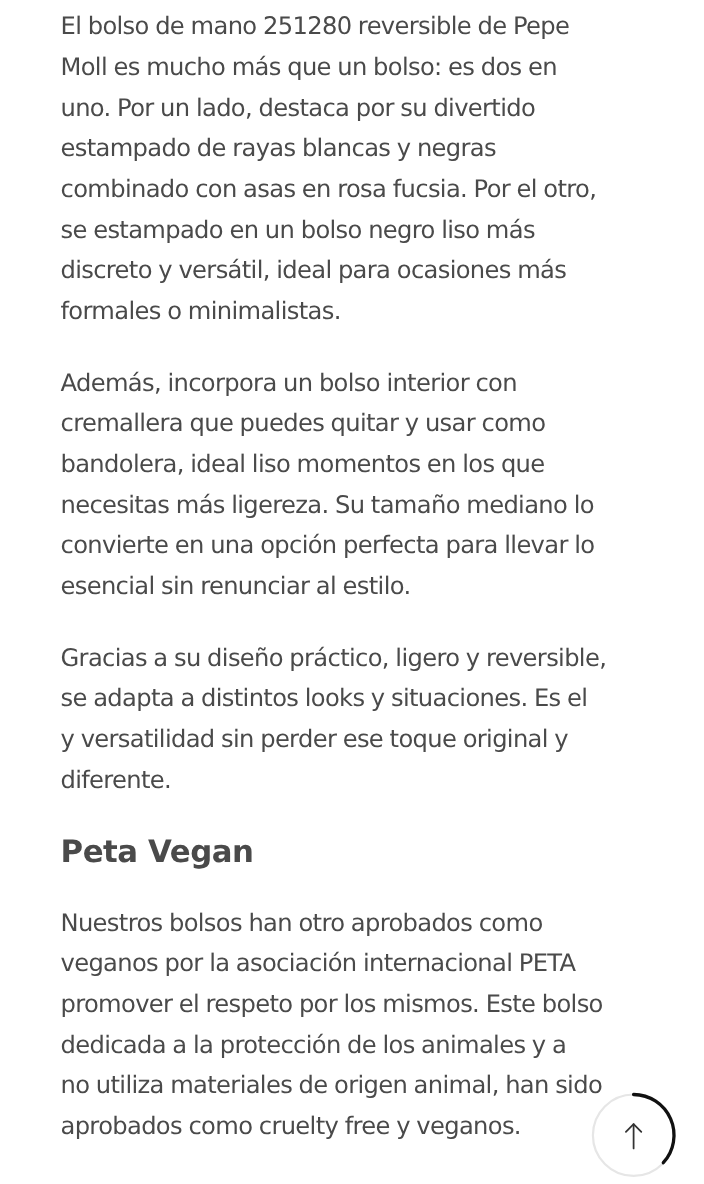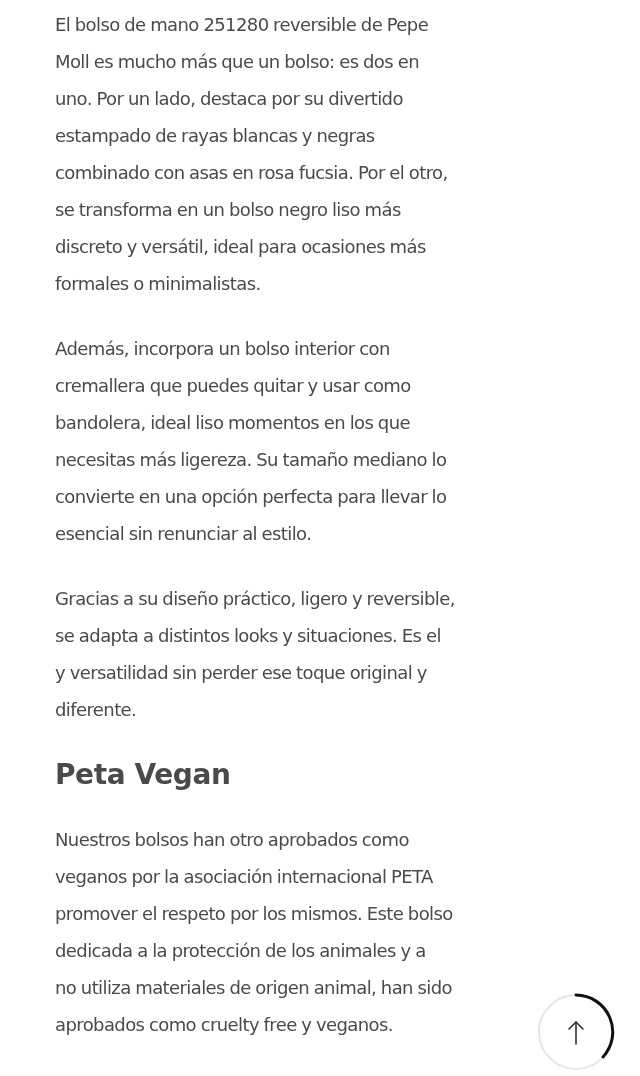--- a/index.html
+++ b/index.html
@@ -16,21 +16,21 @@
       color: #4a4a4a;
     }
     .content {
       position: absolute;
       left: 55px;
       top: 6px;
       width: 540px;
     }
     .para {
       margin: 0 0 28px 0;
-      font-size: 18px;
+      font-size: 22px;
       line-height: 37px;
       letter-spacing: -0.6px;
       word-spacing: -0.5px;
       white-space: nowrap;
     }
     .para .line {
       display: block;
     }
     .heading {
       margin: 0 0 28px 0;
@@ -65,21 +65,21 @@
 </head>
 <body>
 
 <div class="content">
   <p class="para">
     <span class="line">El bolso de mano 251280 reversible de Pepe</span>
     <span class="line">Moll es mucho más que un bolso: es dos en</span>
     <span class="line">uno. Por un lado, destaca por su divertido</span>
     <span class="line">estampado de rayas blancas y negras</span>
     <span class="line">combinado con asas en rosa fucsia. Por el otro,</span>
-    <span class="line">se transforma en un bolso negro liso más</span>
+    <span class="line">se estampado en un bolso negro liso más</span>
     <span class="line">discreto y versátil, ideal para ocasiones más</span>
     <span class="line">formales o minimalistas.</span>
   </p>
 
   <p class="para">
     <span class="line">Además, incorpora un bolso interior con</span>
     <span class="line">cremallera que puedes quitar y usar como</span>
     <span class="line">bandolera, ideal liso momentos en los que</span>
     <span class="line">necesitas más ligereza. Su tamaño mediano lo</span>
     <span class="line">convierte en una opción perfecta para llevar lo</span>

